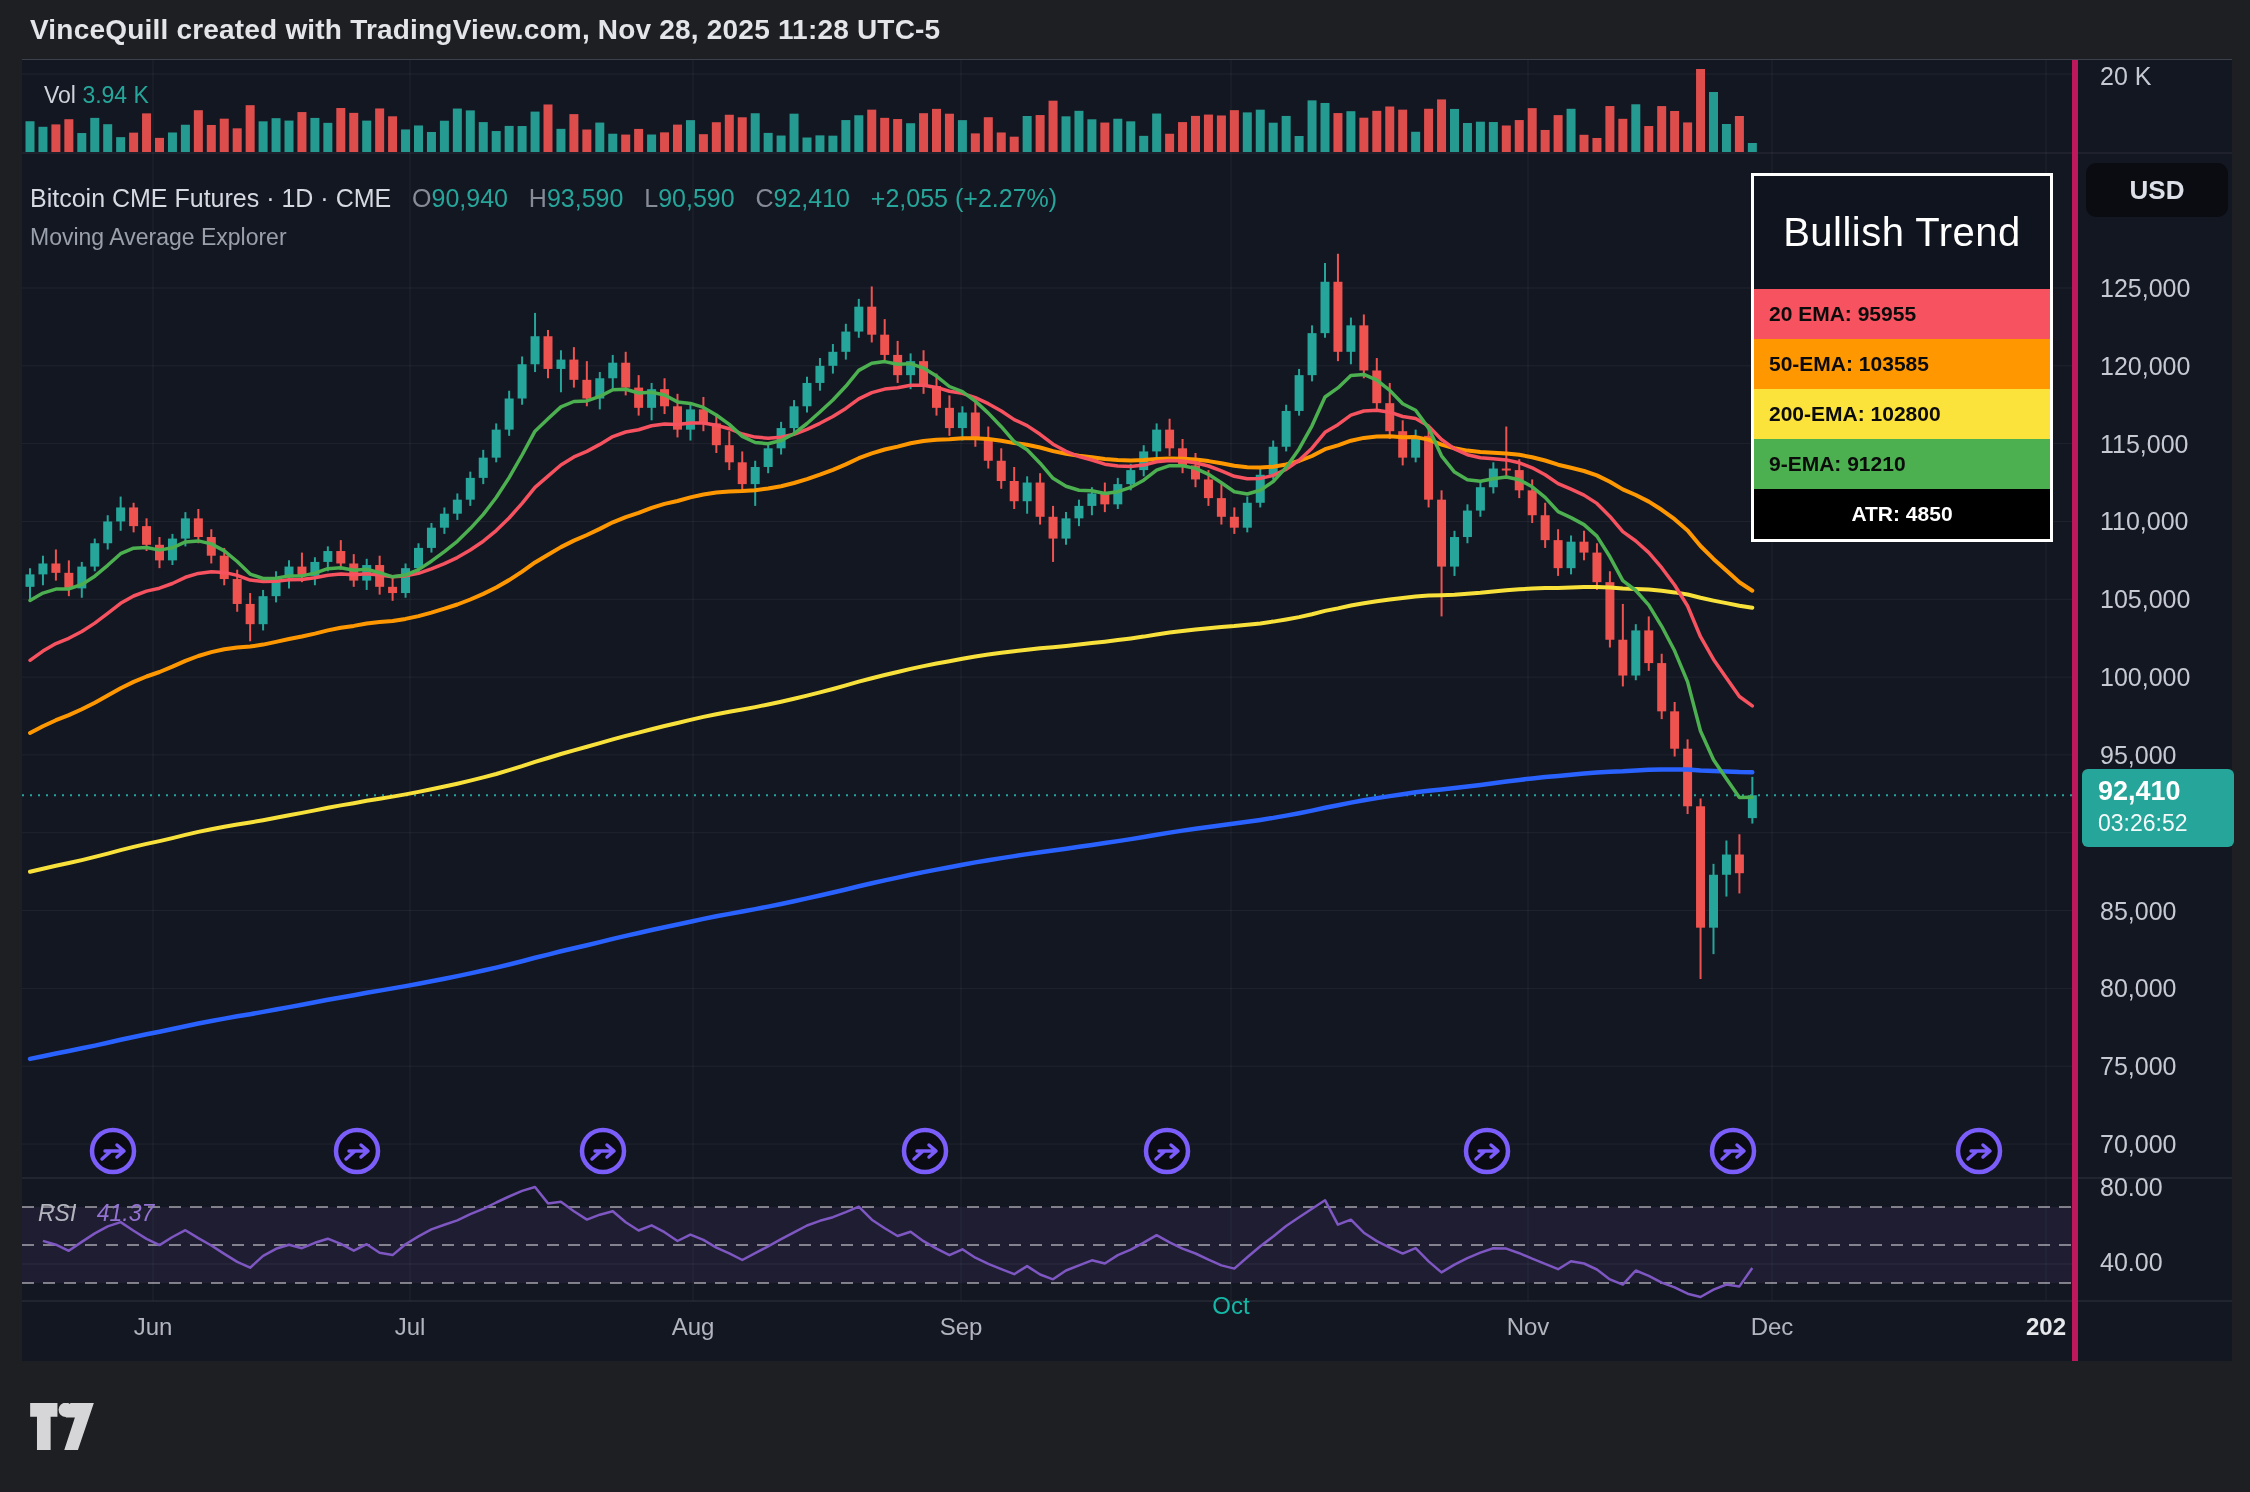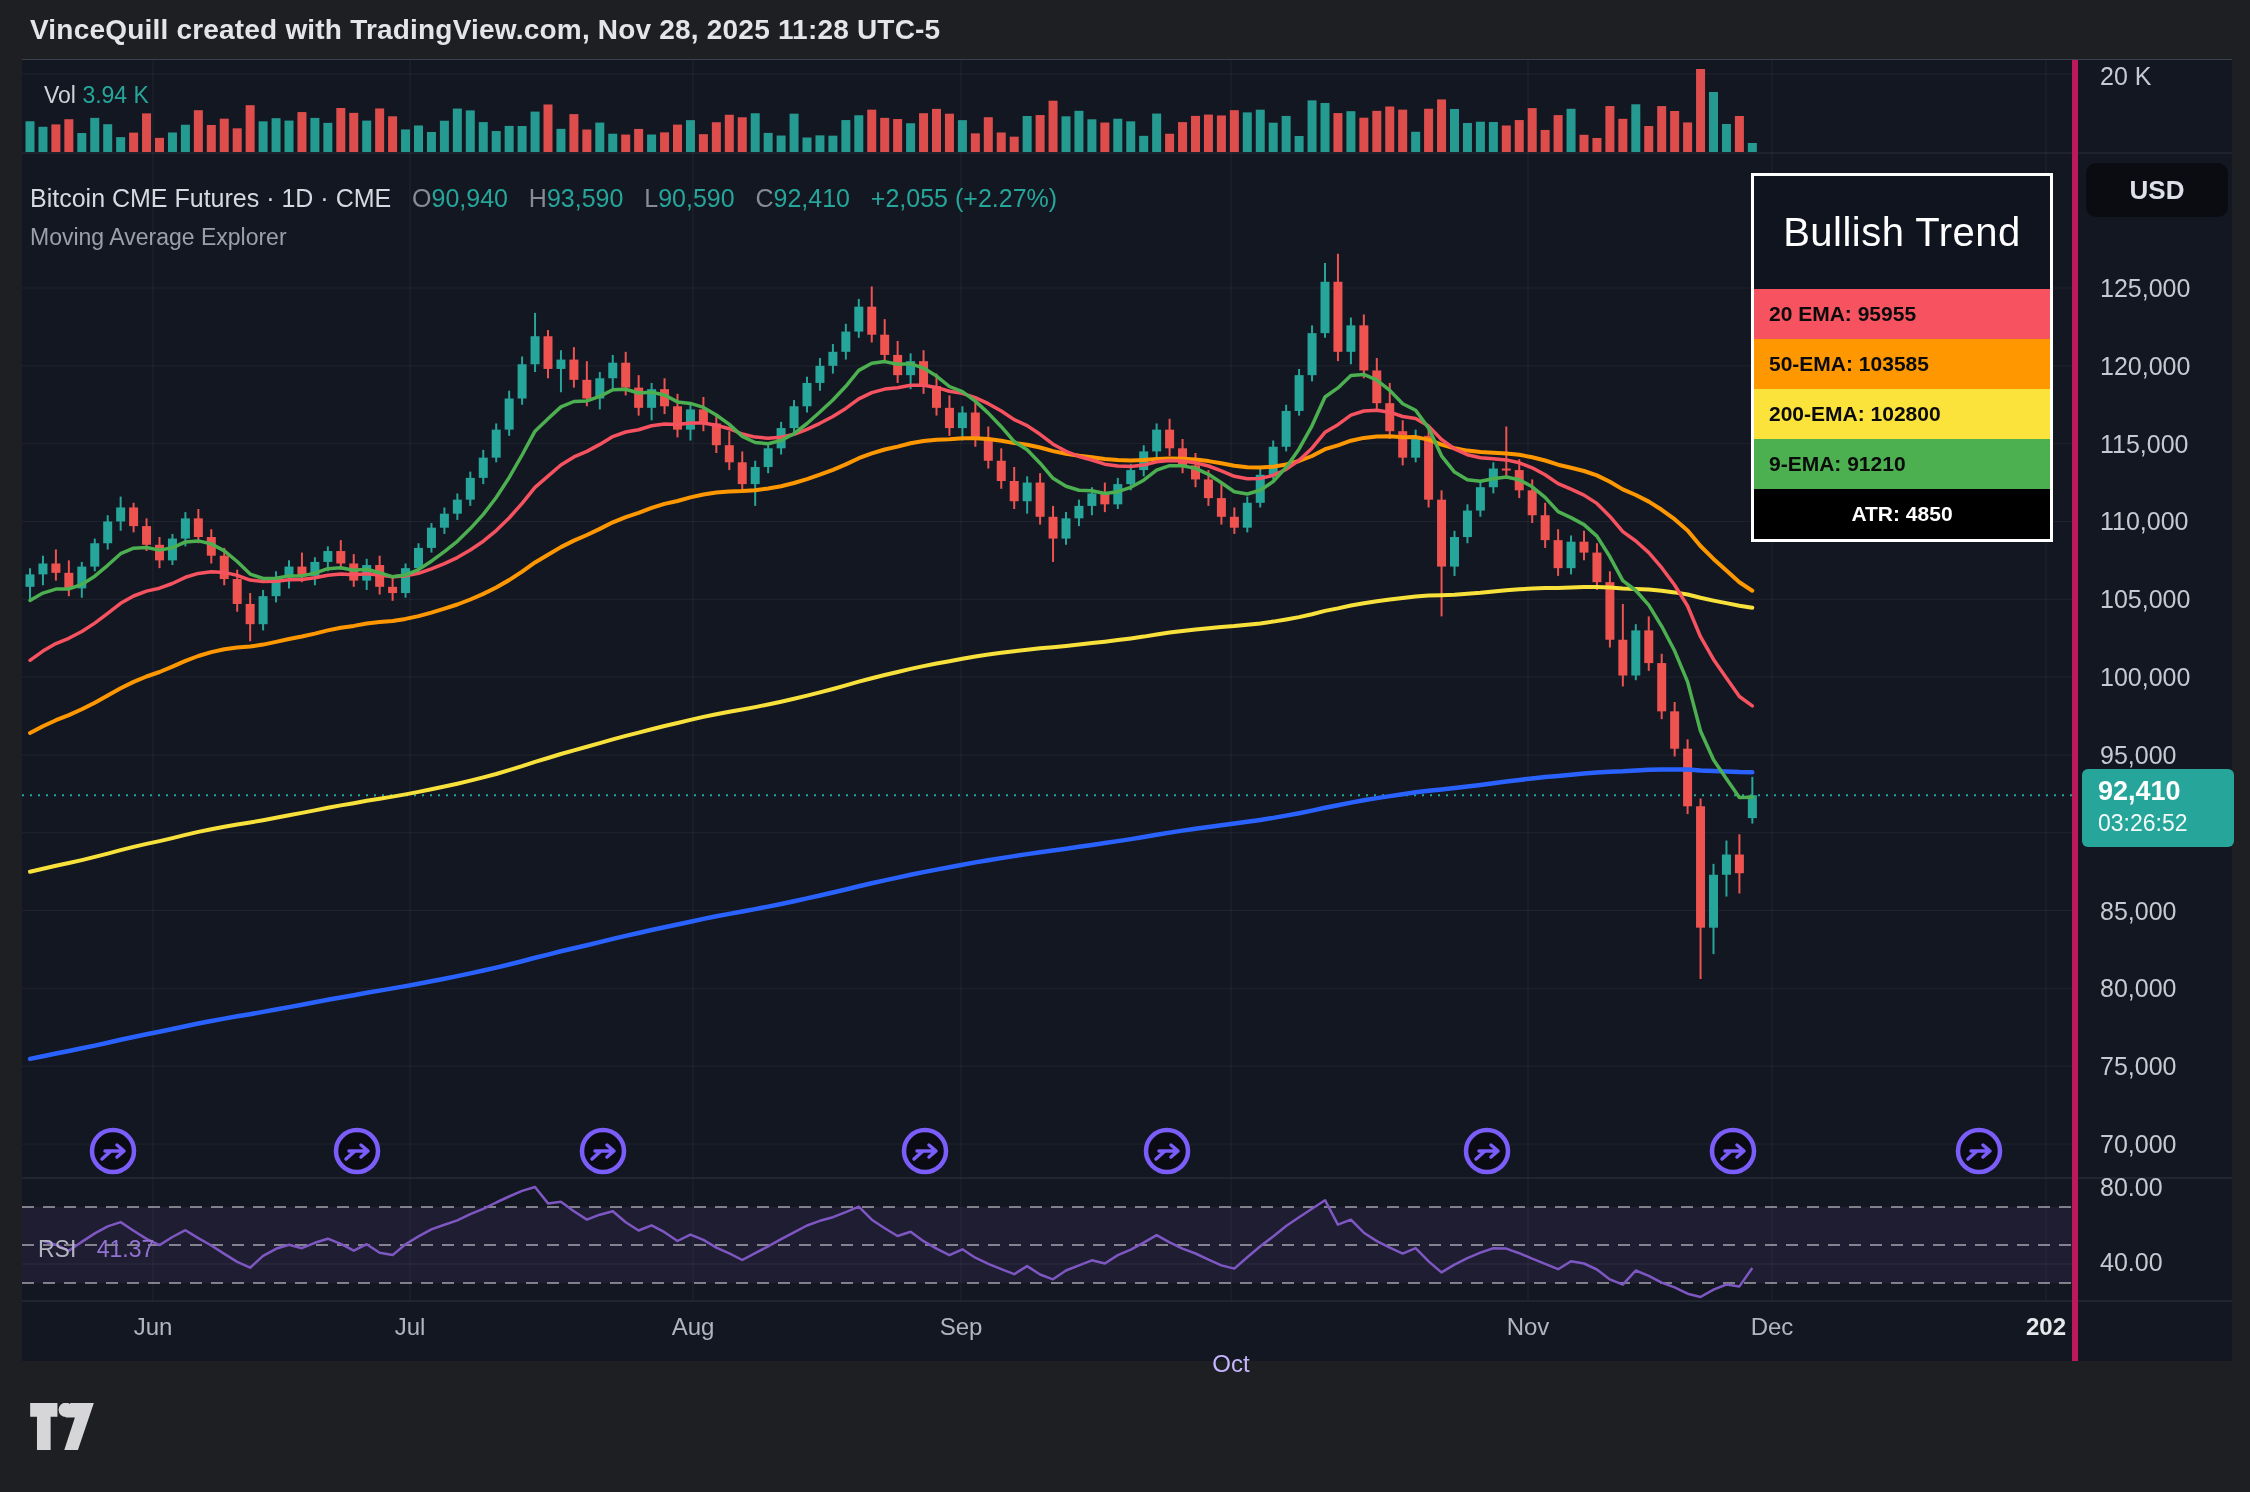--- a/index.html
+++ b/index.html
@@ -18,21 +18,21 @@
     background:#131722;border-top:1px solid #3c404b;
   }
   .chart-shell svg{position:absolute;left:0;top:0;}
   .ov{position:absolute;white-space:nowrap;}
   .sym-line{left:8px;top:124px;font-size:25px;color:#d6d9e0;}
   .sym-line .lt{color:#868b98;}
   .sym-line .val{color:#26a69a;}
   .sub-line{left:8px;top:164px;font-size:23px;color:#9aa0ab;}
   .vol-line{left:22px;top:22px;font-size:23px;color:#cfd2d9;}
   .vol-line .val{color:#26a69a;}
-  .rsi-line{left:16px;top:1176px;font-size:23px;color:#b2b5be;}
+  .rsi-line{left:16px;top:1140px;font-size:23px;color:#b2b5be;font-style:italic;}
   .rsi-line .val{color:#9372d2;margin-left:14px;}
   
   .legend{
     position:absolute;left:1729px;top:113px;width:302px;
     border:3px solid #ffffff;box-sizing:border-box;background:#10141f;
     z-index:5;
   }
   .legend-title{
     height:113px;display:flex;align-items:center;justify-content:center;
     color:#fff;font-size:40px;letter-spacing:.5px;
@@ -618,21 +618,21 @@
     </div>
     <div class="tick" style="top:1127px">80.00</div>
     <div class="tick" style="top:1202px">40.00</div>
   </div>
 
   <div id="time-ticks">
       <div class="ov" style="left: 131px; top: 1253px; transform: translateX(-50%); font-size: 24px; color: rgb(178, 181, 190);">Jun</div>
       <div class="ov" style="left: 388px; top: 1253px; transform: translateX(-50%); font-size: 24px; color: rgb(178, 181, 190);">Jul</div>
       <div class="ov" style="left: 671px; top: 1253px; transform: translateX(-50%); font-size: 24px; color: rgb(178, 181, 190);">Aug</div>
       <div class="ov" style="left: 939px; top: 1253px; transform: translateX(-50%); font-size: 24px; color: rgb(178, 181, 190);">Sep</div>
-      <div class="ov" style="left: 1209px; top: 1290px; transform: translateX(-50%); font-size: 24px; color: #c4b5fd;">Oct</div>
+      <div class="ov" style="left: 1209px; top: 1232px; transform: translateX(-50%); font-size: 24px; color: #14b8a6;">Oct</div>
       <div class="ov" style="left: 1506px; top: 1253px; transform: translateX(-50%); font-size: 24px; color: rgb(178, 181, 190);">Nov</div>
       <div class="ov" style="left: 1750px; top: 1253px; transform: translateX(-50%); font-size: 24px; color: rgb(178, 181, 190);">Dec</div>
       <div class="ov" style="left: 2024px; top: 1253px; transform: translateX(-50%); font-size: 24px; font-weight: bold; color: rgb(230, 232, 236);">202</div>
     </div>
 </div>
 
 <div class="footer">
   <svg width="64" height="47" viewBox="0 0 84 62">
     <path d="M0 0 H36 V18 H27 V62 H9 V18 H0 Z" fill="#d6d6d8" transform="translate(0,0)"></path>
     <path d="M0 0 h36 v62 h-17 v-44 h-19 z" fill="#d6d6d8" opacity="0"></path>

